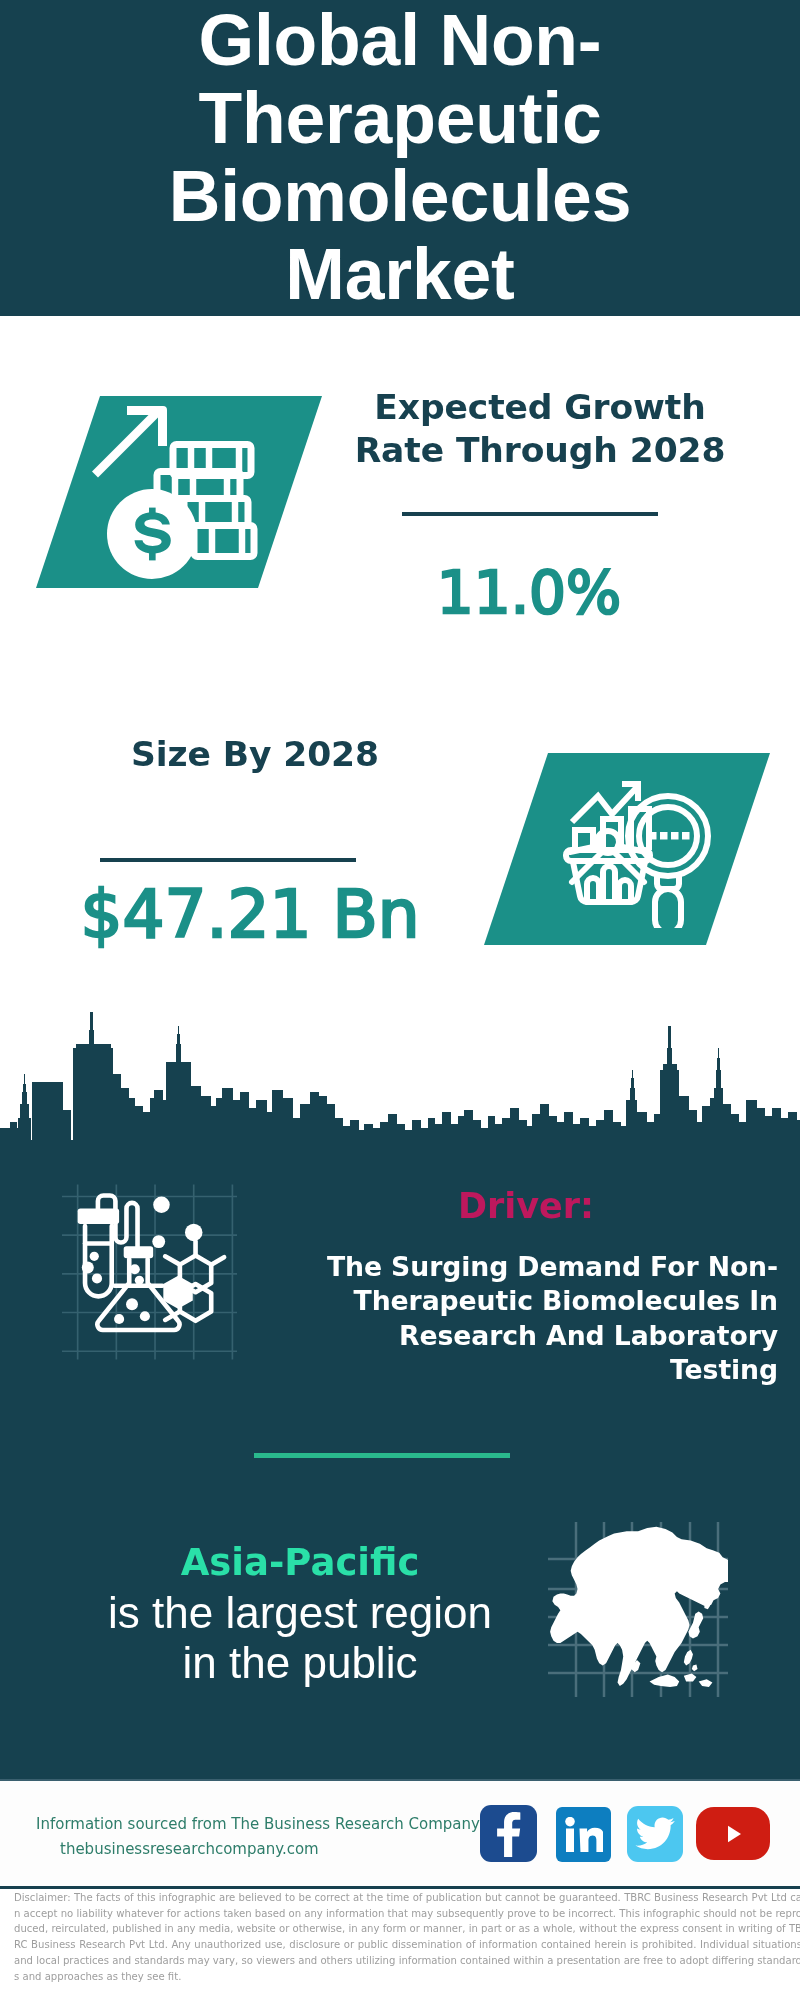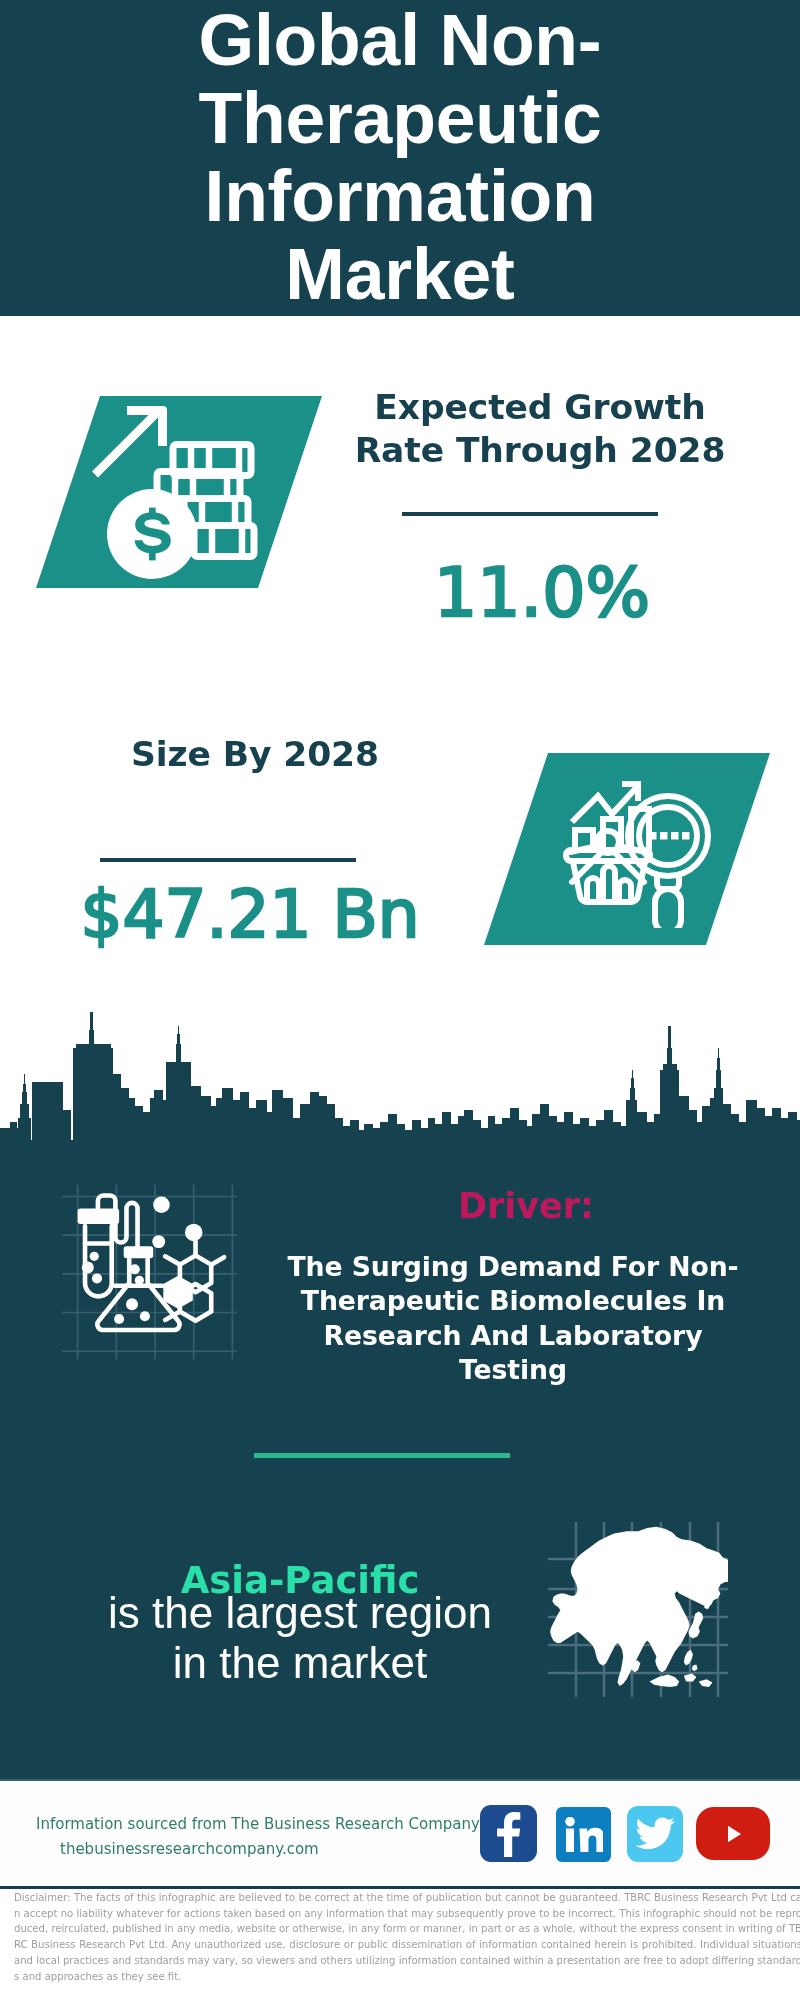--- a/index.html
+++ b/index.html
@@ -33,21 +33,21 @@
 
   
   .driver-head{position:absolute;text-align:center;color:#be185d;
     font-family:"DejaVu Sans",sans-serif;font-weight:bold;font-size:35px;line-height:42px;}
   .driver-text{position:absolute;text-align:center;color:#ffffff;
     font-family:"DejaVu Sans",sans-serif;font-weight:bold;font-size:26.7px;line-height:34.3px;letter-spacing:-0.1px;}
   .sep{position:absolute;height:5px;background:#2ab98d;}
 
   
   .region-name{position:absolute;text-align:center;color:#2ae0a8;
-    font-family:"DejaVu Sans",sans-serif;font-weight:bold;font-size:37px;line-height:46px;margin-top:18px;}
+    font-family:"DejaVu Sans",sans-serif;font-weight:bold;font-size:37px;line-height:46px;}
   .region-text{position:absolute;text-align:center;color:#ffffff;
     font-family:"Liberation Sans",sans-serif;font-weight:normal;font-size:44px;line-height:50px;}
 
   
   .footer-white{position:absolute;left:0;top:1779px;width:800px;height:110px;background:#fdfdfd;
     border-top:2px solid #3a5f6e;border-bottom:3px solid #17414f;box-sizing:border-box;}
   .src{position:absolute;color:#2e7d6a;font-family:"DejaVu Sans",sans-serif;font-size:15px;line-height:25px;}
   .social{position:absolute;display:flex;gap:4px;align-items:flex-start;}
   .sq{display:flex;align-items:center;justify-content:center;}
   .disclaimer{position:absolute;left:6px;top:1890px;width:788px;color:#9e9e9e;
@@ -55,21 +55,21 @@
 </style>
 </head>
 <body>
 
 <div class="page">
 
   <div class="header">
     <div class="header-title">
       <div>Global Non-</div>
       <div>Therapeutic</div>
-      <div>Information</div>
+      <div>Biomolecules</div>
       <div>Market</div>
     </div>
   </div>
 
   <div class="tile" style="left:68px;top:396px;width:222px;height:192px;"></div>
   <svg class="tile-inner" width="180" height="190" viewBox="0 0 180 190" style="left:81px;top:396px;">
     <g fill="#ffffff" transform="translate(5,4)">
 
       <path d="M6 71.5 L67.5 10 L73.5 16 L12 77.5 Z"></path>
 
@@ -104,21 +104,21 @@
                C62.5 127.5 59.5 125.5 59.5 122 C59.5 118.5 64 116 72 116
                C80 116 84.5 118.5 86.5 123.5 L98 123.5 C97 113 87 105 71.5 105 Z"></path>
     </g>
   </svg>
 
   <div class="stat-label" style="left:330px;top:386px;width:420px;">
     <div>Expected Growth</div>
     <div>Rate Through 2028</div>
   </div>
   <div class="stat-rule" style="left:402px;top:512px;width:256px;"></div>
-  <div class="stat-value" style="left:342px;top:547px;width:400px;font-size:68px;line-height:92px;font-weight:normal;-webkit-text-stroke:2.6px #1b9088;">11.0%</div>
+  <div class="stat-value" style="left:329px;top:547px;width:400px;font-size:58px;line-height:92px;font-weight:normal;-webkit-text-stroke:2.6px #1b9088;">11.0%</div>
 
   <div class="stat-label" style="left:45px;top:733px;width:420px;">
     <div>Size By 2028</div>
   </div>
   <div class="stat-rule" style="left:100px;top:858px;width:256px;"></div>
   <div class="stat-value" style="left:40px;top:879px;width:420px;font-size:66px;line-height:72px;font-weight:normal;-webkit-text-stroke:2.6px #1b9088;">$47.21 Bn</div>
 
   <div class="tile" style="left:516px;top:753px;width:222px;height:192px;"></div>
   <svg class="tile-inner" width="160" height="156" viewBox="0 0 160 156" style="left:560px;top:772px;">
     <g fill="none" stroke="#ffffff" stroke-width="6" stroke-linecap="butt" stroke-linejoin="miter">
@@ -209,32 +209,32 @@
       <circle cx="90" cy="143" r="5.5"></circle>
       <circle cx="62" cy="146" r="5.5"></circle>
       <circle cx="108" cy="22" r="9"></circle>
       <circle cx="105" cy="62" r="7"></circle>
       <circle cx="143" cy="52" r="9.5"></circle>
       <path d="M110 108 L126 99 L142 108 L142 126 L126 135 L110 126 Z"></path>
     </g>
   </svg>
 
   <div class="driver-head" style="left:300px;top:1185px;width:452px;">Driver:</div>
-  <div class="driver-text" style="left:267px;top:1250px;width:492px;">
+  <div class="driver-text" style="left:286px;top:1250px;width:492px;text-align:right;">
     <div>The Surging Demand For Non-</div>
     <div>Therapeutic Biomolecules In</div>
     <div>Research And Laboratory</div>
     <div>Testing</div>
   </div>
   <div class="sep" style="left:254px;top:1453px;width:256px;"></div>
 
   <div class="region-name" style="left:50px;top:1540px;width:500px;">Asia-Pacific</div>
   <div class="region-text" style="left:50px;top:1588px;width:500px;">
     <div>is the largest region</div>
-    <div>in the market</div>
+    <div>in the public</div>
   </div>
 
   <svg class="tile-inner" width="180" height="175" viewBox="0 0 180 175" style="left:548px;top:1522px;">
     <g stroke="#4a6e7b" stroke-width="2.5" fill="none">
       <line x1="0" y1="37" x2="180" y2="37"></line>
       <line x1="0" y1="67" x2="180" y2="67"></line>
       <line x1="0" y1="95" x2="180" y2="95"></line>
       <line x1="0" y1="123" x2="180" y2="123"></line>
       <line x1="0" y1="151" x2="180" y2="151"></line>
       <line x1="28" y1="0" x2="28" y2="175"></line>

